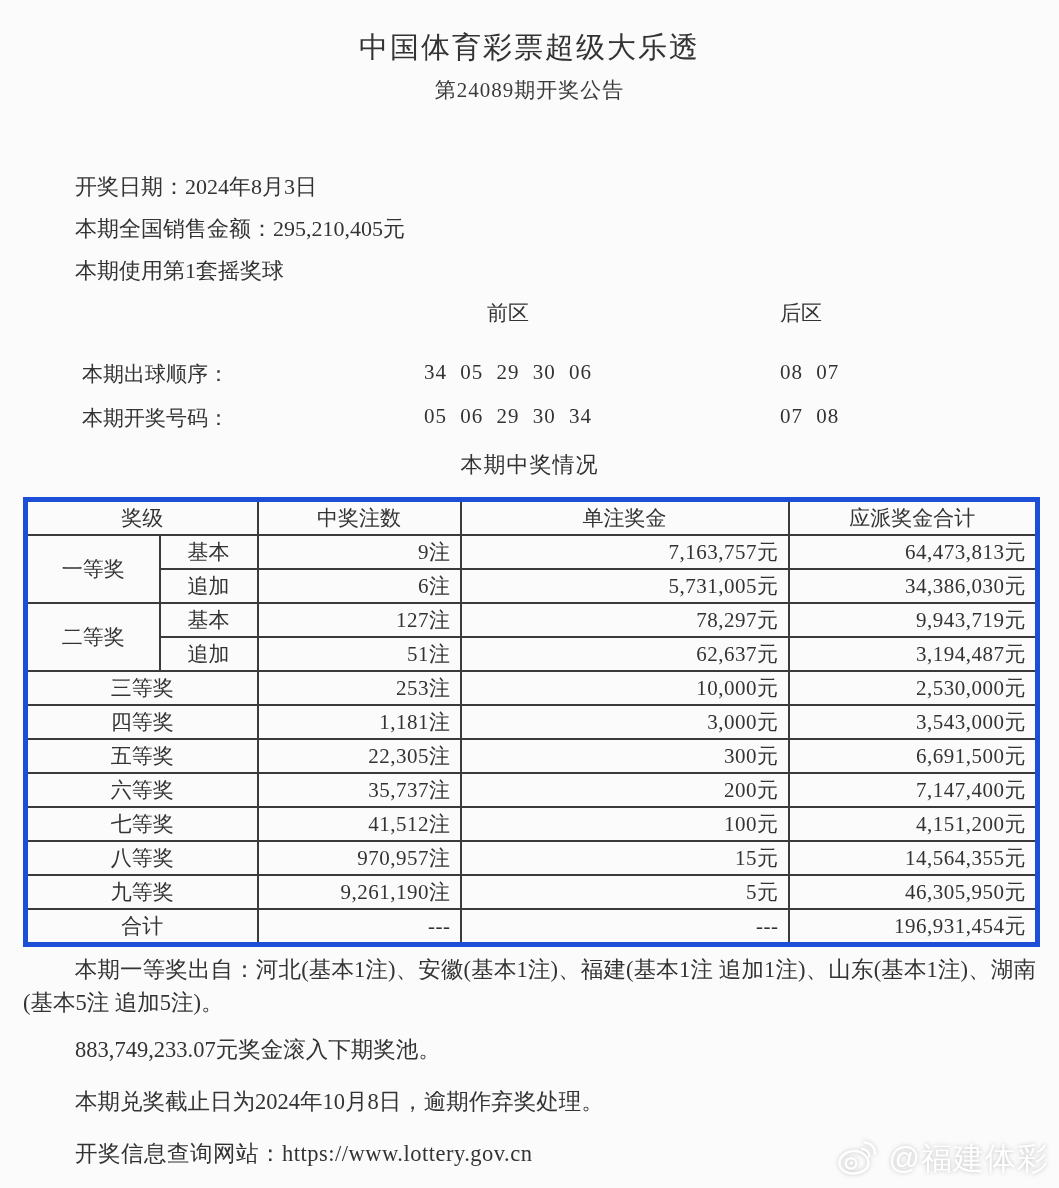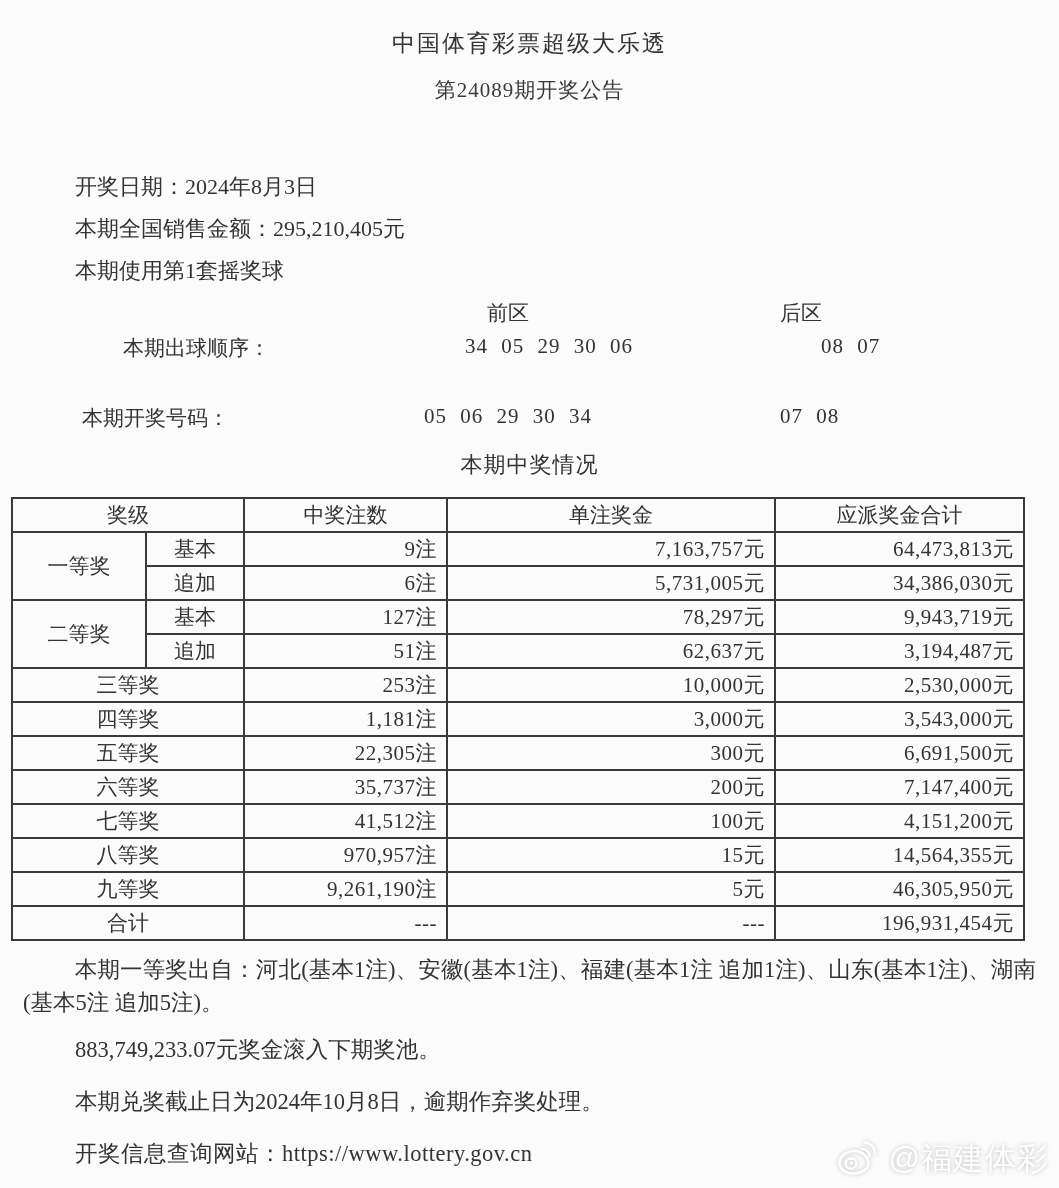--- a/index.html
+++ b/index.html
@@ -8,44 +8,44 @@
     position:relative;
     width:1059px;height:1188px;
     margin:0 auto;
     background:#fbfbfb;
     font-family:"Liberation Serif","DejaVu Serif",serif;
     color:#2b2b2b;
     overflow:hidden;
   }
   .doc-title{
     position:absolute;top:28px;left:0;width:100%;
-    text-align:center;font-size:23px;letter-spacing:2px;color:#333;
+    text-align:center;font-size:29px;letter-spacing:2px;color:#333;
   }
   .doc-subtitle{
     position:absolute;top:76px;left:0;width:100%;
     text-align:center;font-size:21px;letter-spacing:1px;color:#3a3a3a;
   }
   .info-block{
     position:absolute;top:166px;left:75px;
     font-size:22px;line-height:42px;color:#333;
   }
   .zone-row{position:absolute;left:0;width:891px;height:30px;font-size:21px;color:#333;}
   .zone-row .row-label{position:absolute;left:82px;}
   .zone-row .front-zone{position:absolute;left:398px;width:220px;text-align:center;}
   .zone-row .back-zone{position:absolute;left:780px;width:132px;}
   .num{letter-spacing:1px;word-spacing:7px;}
   .results-title{
     position:absolute;top:450px;left:0;width:100%;
     text-align:center;font-size:22px;color:#333;letter-spacing:1px;
   }
   table.prize{
-    position:absolute;top:497px;left:11px;
+    position:absolute;top:497px;left:23px;
     width:1012px;border-collapse:collapse;table-layout:fixed;
     font-size:21px;color:#333;
-    border:2px solid #1d4ed8;
+    border:5px solid #1d4ed8;
   }
   table.prize td{
     border:2px solid #3a3a3a;
     height:32px;padding:0 9px 0 0;
     white-space:nowrap;overflow:hidden;
   }
   table.prize td.c-center{text-align:center;padding:0;}
   table.prize td.c-right{text-align:right;letter-spacing:0.5px;margin-left:24px;}
   table.prize tr.thin-bottom td{border-bottom-width:1px;}
   table.prize td.sub-cell{border-left-width:1px;}
@@ -80,21 +80,21 @@
     <div>开奖日期：2024年8月3日</div>
     <div>本期全国销售金额：295,210,405元</div>
     <div>本期使用第1套摇奖球</div>
   </div>
 
   <div class="zone-row" style="top:299px;">
     <span class="front-zone">前区</span>
     <span class="back-zone">后区</span>
   </div>
 
-  <div class="zone-row" style="top:334px;margin-left:41px;">
+  <div class="zone-row" style="top:360px;">
     <span class="row-label">本期出球顺序：</span>
     <span class="front-zone num">34 05 29 30 06</span>
     <span class="back-zone num">08 07</span>
   </div>
 
   <div class="zone-row" style="top:404px;">
     <span class="row-label">本期开奖号码：</span>
     <span class="front-zone num">05 06 29 30 34</span>
     <span class="back-zone num">07 08</span>
   </div>

